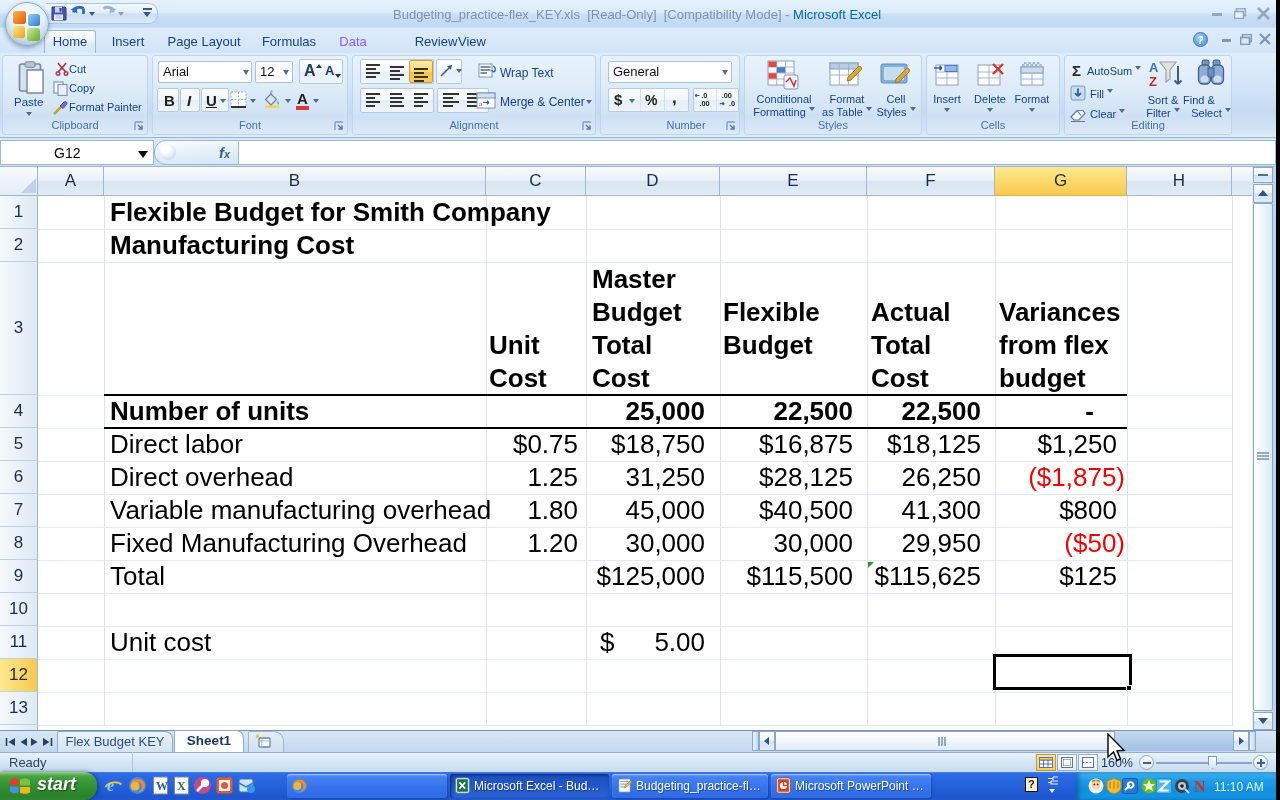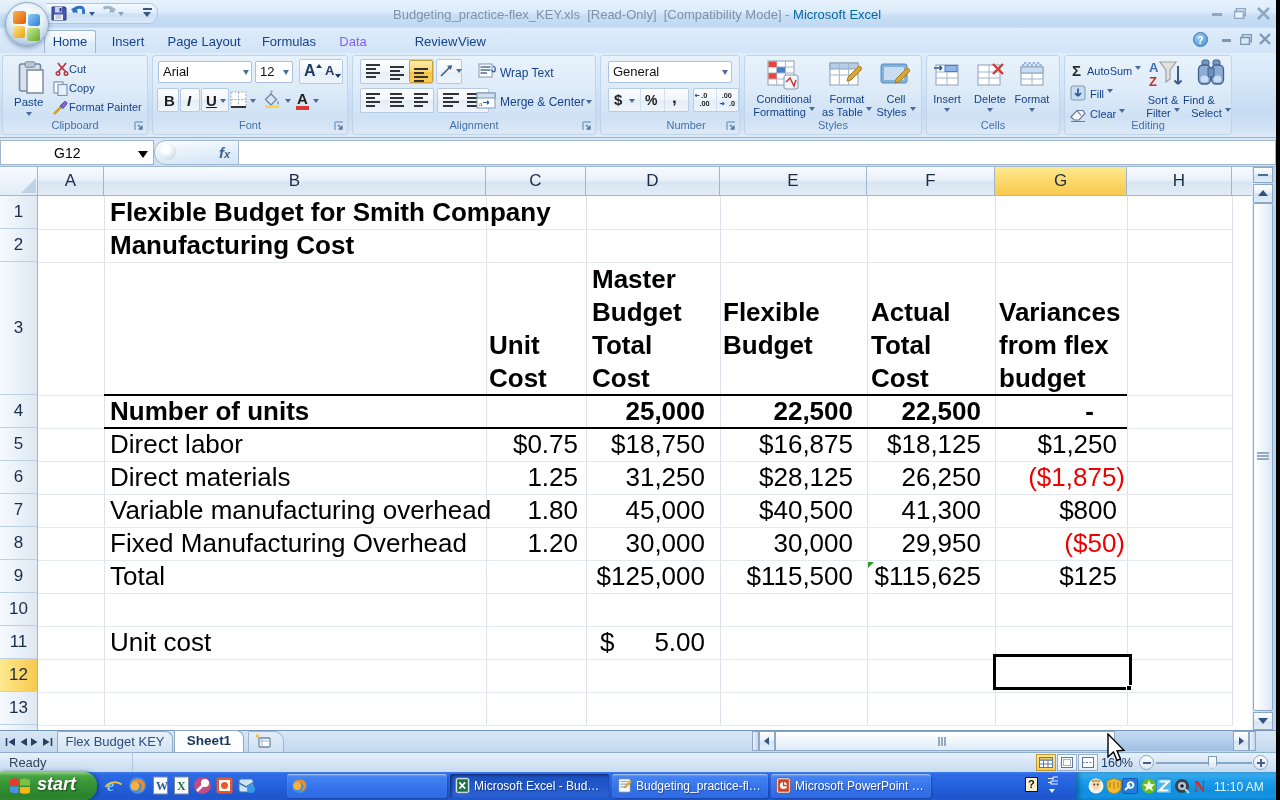--- a/index.html
+++ b/index.html
@@ -412,21 +412,21 @@
 <div class="cell r b" style="left:405px;top:228px;width:300px;">25,000</div>
 <div class="cell r b" style="left:553px;top:228px;width:300px;">22,500</div>
 <div class="cell r b" style="left:681px;top:228px;width:300px;">22,500</div>
 <div class="cell r b" style="left:794px;top:228px;width:300px;">-</div>
 <div class="cell " style="left:110px;top:261px;">Direct labor</div>
 <div class="cell r " style="left:278px;top:261px;width:300px;">$0.75</div>
 <div class="cell r " style="left:405px;top:261px;width:300px;">$18,750</div>
 <div class="cell r " style="left:553px;top:261px;width:300px;">$16,875</div>
 <div class="cell r " style="left:681px;top:261px;width:300px;">$18,125</div>
 <div class="cell r " style="left:817px;top:261px;width:300px;">$1,250</div>
-<div class="cell " style="left:110px;top:294px;">Direct materials</div>
+<div class="cell " style="left:110px;top:294px;">Direct overhead</div>
 <div class="cell r " style="left:278px;top:294px;width:300px;">1.25</div>
 <div class="cell r " style="left:405px;top:294px;width:300px;">31,250</div>
 <div class="cell r " style="left:553px;top:294px;width:300px;">$28,125</div>
 <div class="cell r " style="left:681px;top:294px;width:300px;">26,250</div>
 <div class="cell r red" style="left:825px;top:294px;width:300px;">($1,875)</div>
 <div class="cell " style="left:110px;top:327px;">Variable manufacturing overhead</div>
 <div class="cell r " style="left:278px;top:327px;width:300px;">1.80</div>
 <div class="cell r " style="left:405px;top:327px;width:300px;">45,000</div>
 <div class="cell r " style="left:553px;top:327px;width:300px;">$40,500</div>
 <div class="cell r " style="left:681px;top:327px;width:300px;">41,300</div>

